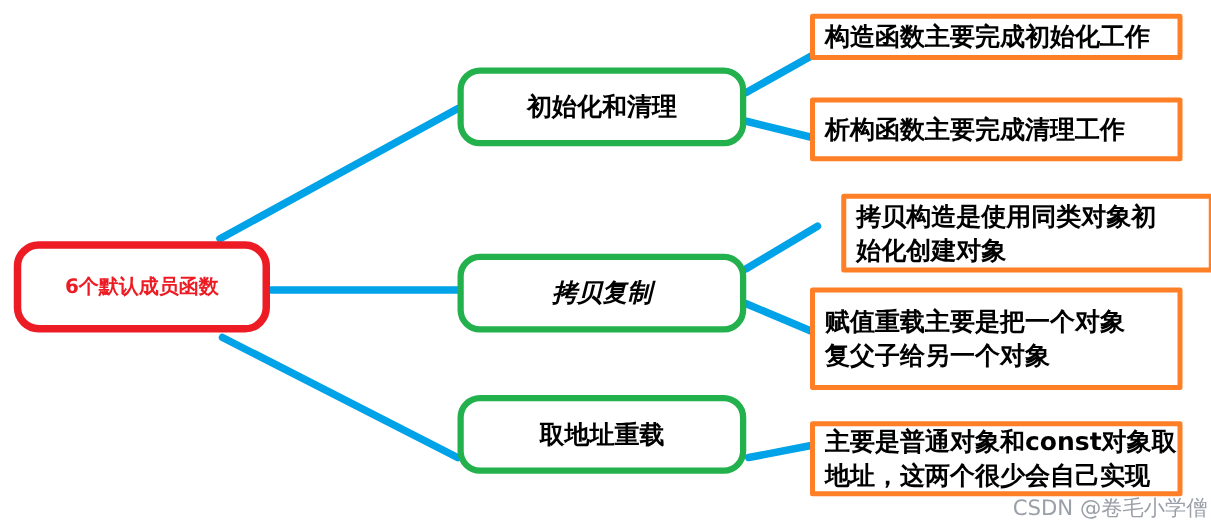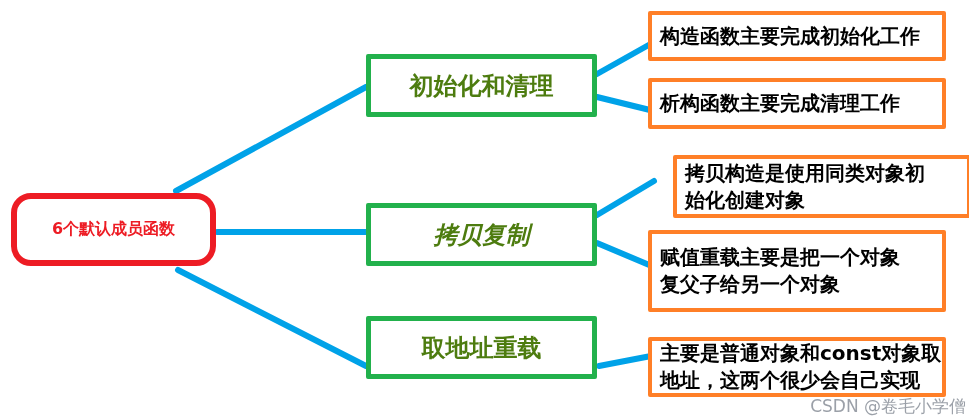--- a/index.html
+++ b/index.html
@@ -26,40 +26,40 @@
     left:11px;top:193px;width:205px;height:73px;
     border:6px solid #ED1C24;
     border-radius:20px;
     color:#ED1C24;
     font-size:16px;
     letter-spacing:0px;
   }
   .branch-node{
     left:366px;width:231px;height:63px;
     border:5px solid #22B14C;
-    border-radius:2px;
-    color:#4d7c0f;
-    font-size:24px;
+    border-radius:18px;
+    color:#000000;
+    font-size:20px;
   }
   #branch-0{top:54px;}
   #branch-1{top:203px;font-style:italic;}
   #branch-2{top:316px;}
   .leaf-node{
     left:648px;width:298px;
     border:4px solid #FF7F27;
     border-radius:2px;
     color:#000000;
     font-size:20px;
     line-height:1.35;
     justify-content:flex-start;
     text-align:left;
     padding-left:8px;
     white-space:pre-line;
   }
-  #leaf-0{top:11px;height:50px;}
+  #leaf-0{top:11px;height:37px;}
   #leaf-1{top:78px;height:51px;text-align:right;}
   #leaf-2{top:155px;height:63px;margin-left:25px;}
   #leaf-3{top:230px;height:82px;}
   #leaf-4{top:337px;height:60px;}
   .watermark{
     position:absolute;
     right:3px;top:395px;
     color:#9BA0A8;
     font-size:17px;
     font-weight:normal;

